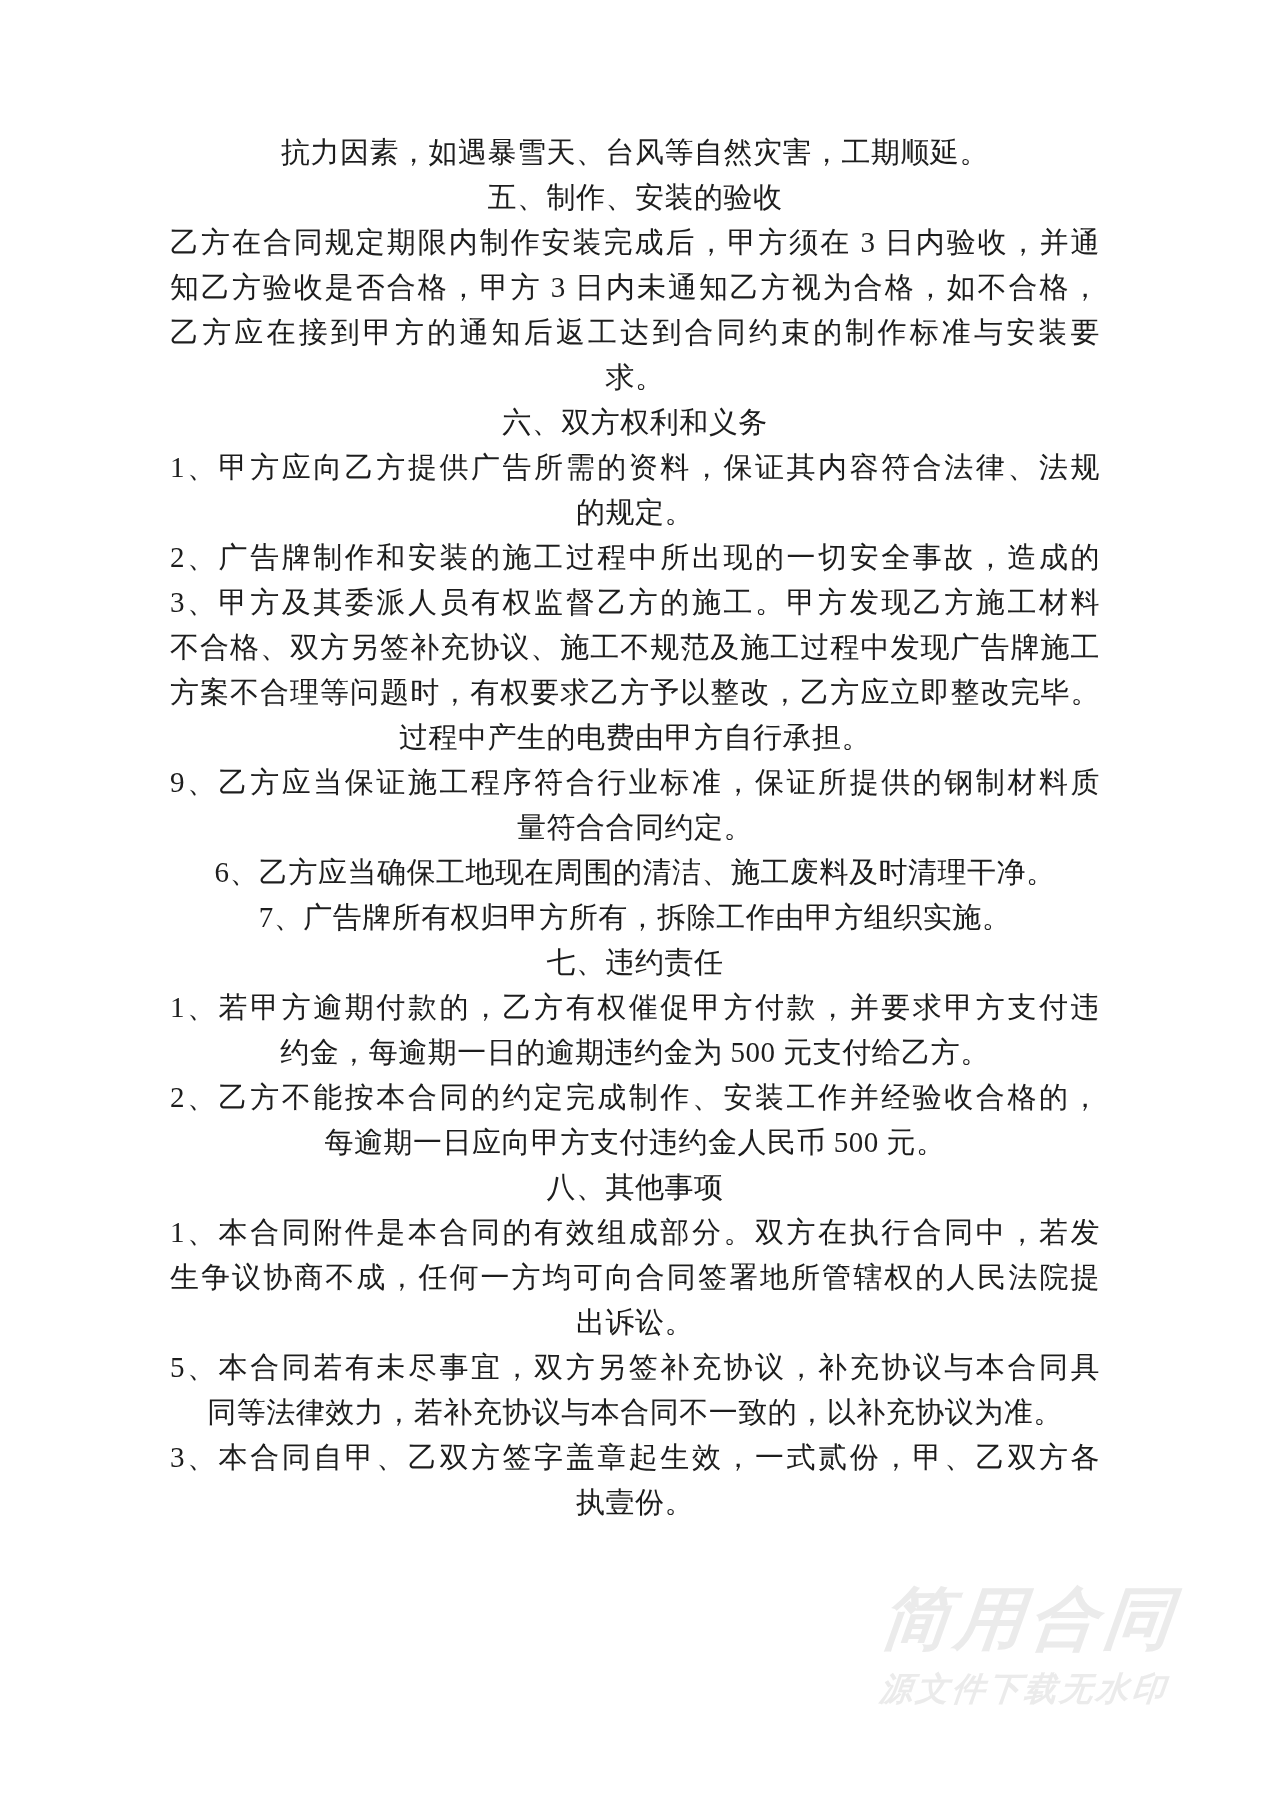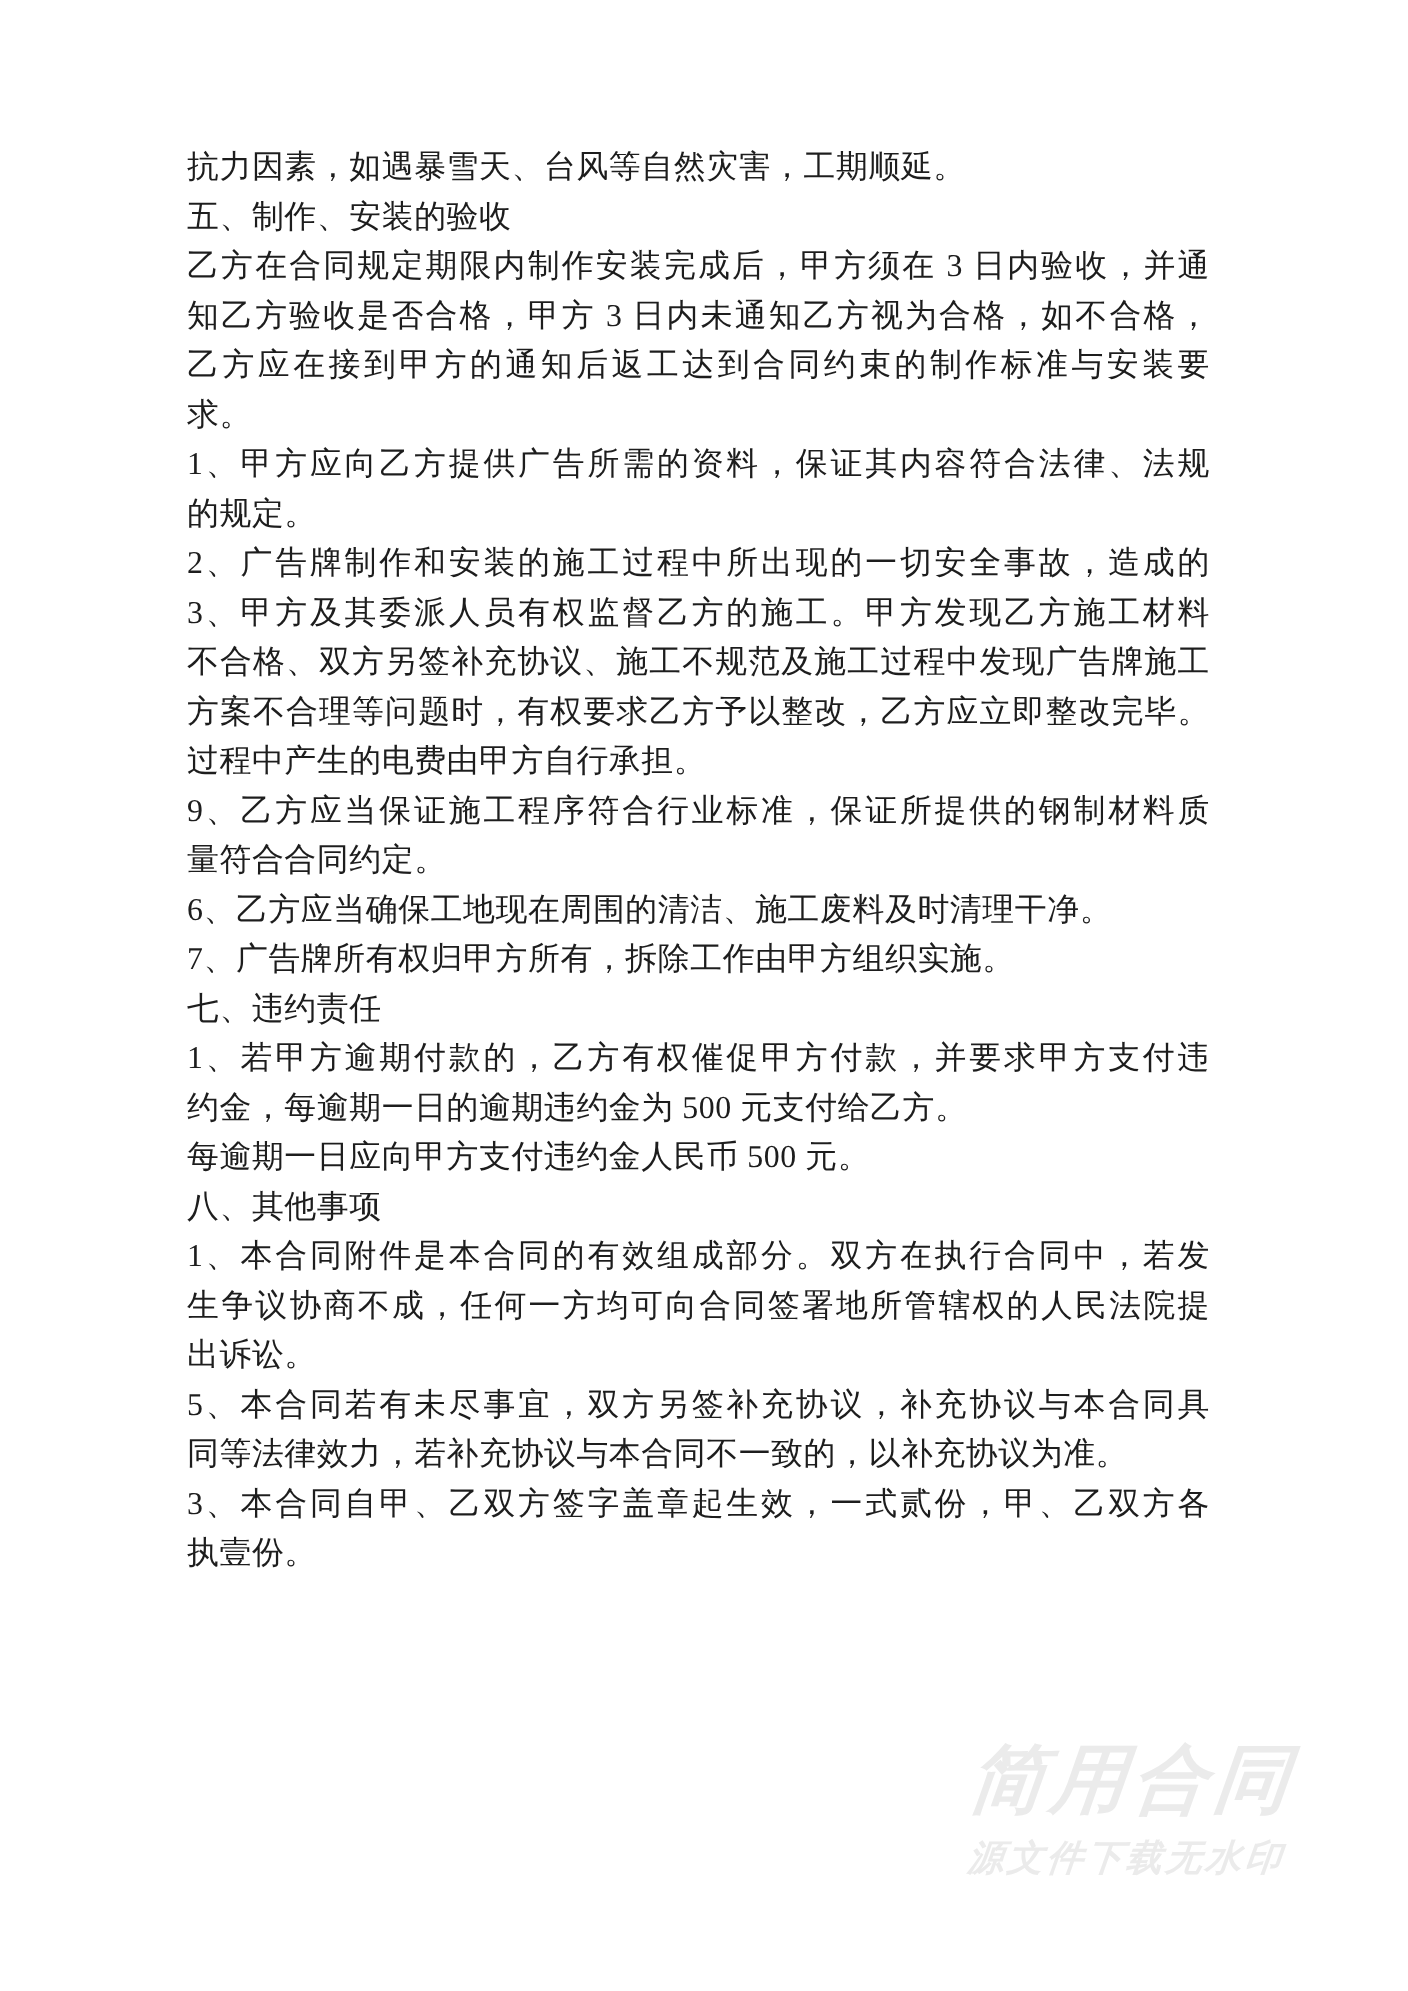--- a/index.html
+++ b/index.html
@@ -22,21 +22,21 @@
     left: 170px;
     top: 130px;
     width: 930px;
     color: #1d1d1d;
   }
   .line {
     font-size: 29px;
     height: 45px;
     line-height: 45px;
     letter-spacing: 0.5px;
-    text-align: left;
+    text-align: center;
     white-space: normal;
   }
   .line.just {
     text-align: justify;
     text-align-last: justify;
     text-justify: inter-character;
   }
   .sig-row {
     position: relative;
     height: 45px;
@@ -82,34 +82,36 @@
 <div class="page" style="background: rgb(255, 255, 255);">
 
   <div class="content" style="color: rgb(29, 29, 29);">
     <div>
         <div class="line">抗力因素，如遇暴雪天、台风等自然灾害，工期顺延。</div>
         <div class="line">五、制作、安装的验收</div>
         <div class="line just">乙方在合同规定期限内制作安装完成后，甲方须在 3 日内验收，并通</div>
         <div class="line just">知乙方验收是否合格，甲方 3 日内未通知乙方视为合格，如不合格，</div>
         <div class="line just">乙方应在接到甲方的通知后返工达到合同约束的制作标准与安装要</div>
         <div class="line">求。</div>
+        <div class="line">六、双方权利和义务</div>
         <div class="line just">1、甲方应向乙方提供广告所需的资料，保证其内容符合法律、法规</div>
         <div class="line">的规定。</div>
         <div class="line just">2、广告牌制作和安装的施工过程中所出现的一切安全事故，造成的</div>
         <div class="line just">3、甲方及其委派人员有权监督乙方的施工。甲方发现乙方施工材料</div>
         <div class="line just">不合格、双方另签补充协议、施工不规范及施工过程中发现广告牌施工</div>
         <div class="line just">方案不合理等问题时，有权要求乙方予以整改，乙方应立即整改完毕。</div>
         <div class="line">过程中产生的电费由甲方自行承担。</div>
         <div class="line just">9、乙方应当保证施工程序符合行业标准，保证所提供的钢制材料质</div>
         <div class="line">量符合合同约定。</div>
         <div class="line">6、乙方应当确保工地现在周围的清洁、施工废料及时清理干净。</div>
         <div class="line">7、广告牌所有权归甲方所有，拆除工作由甲方组织实施。</div>
         <div class="line">七、违约责任</div>
         <div class="line just">1、若甲方逾期付款的，乙方有权催促甲方付款，并要求甲方支付违</div>
         <div class="line">约金，每逾期一日的逾期违约金为 500 元支付给乙方。</div>
+        <div class="line just">2、乙方不能按本合同的约定完成制作、安装工作并经验收合格的，</div>
         <div class="line">每逾期一日应向甲方支付违约金人民币 500 元。</div>
         <div class="line">八、其他事项</div>
         <div class="line just">1、本合同附件是本合同的有效组成部分。双方在执行合同中，若发</div>
         <div class="line just">生争议协商不成，任何一方均可向合同签署地所管辖权的人民法院提</div>
         <div class="line">出诉讼。</div>
         <div class="line just">5、本合同若有未尽事宜，双方另签补充协议，补充协议与本合同具</div>
         <div class="line">同等法律效力，若补充协议与本合同不一致的，以补充协议为准。</div>
         <div class="line just">3、本合同自甲、乙双方签字盖章起生效，一式贰份，甲、乙双方各</div>
         <div class="line">执壹份。</div>
       </div>

